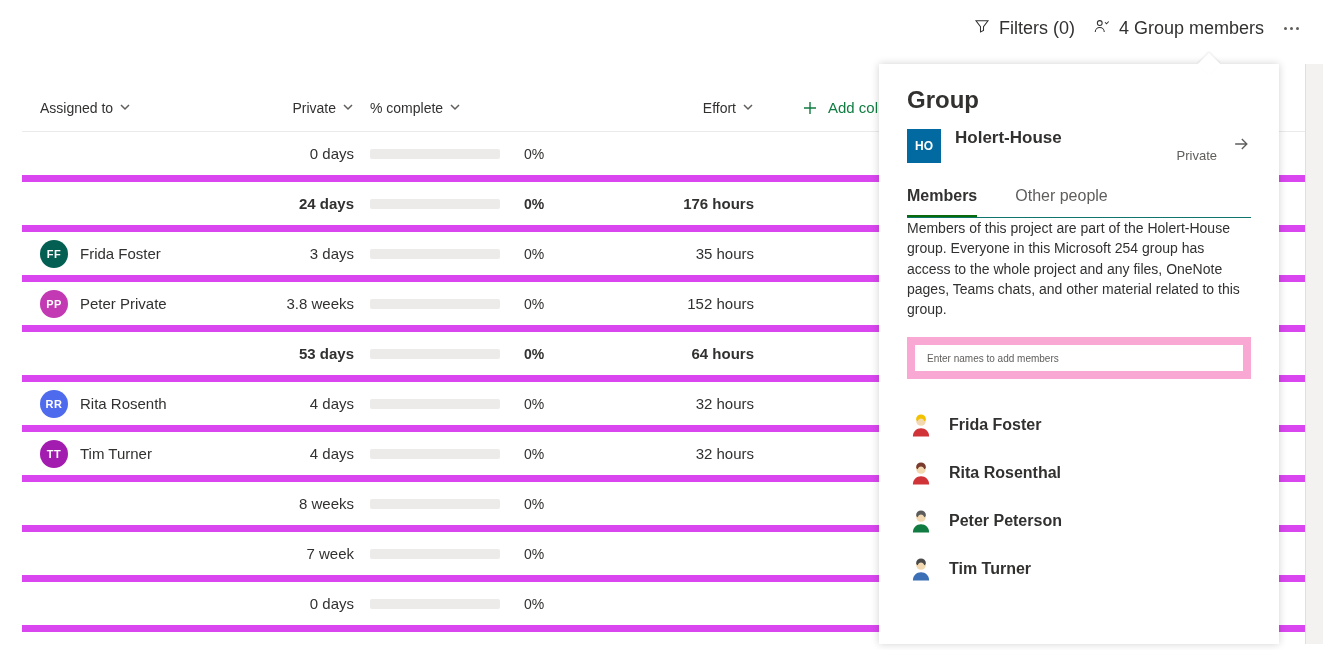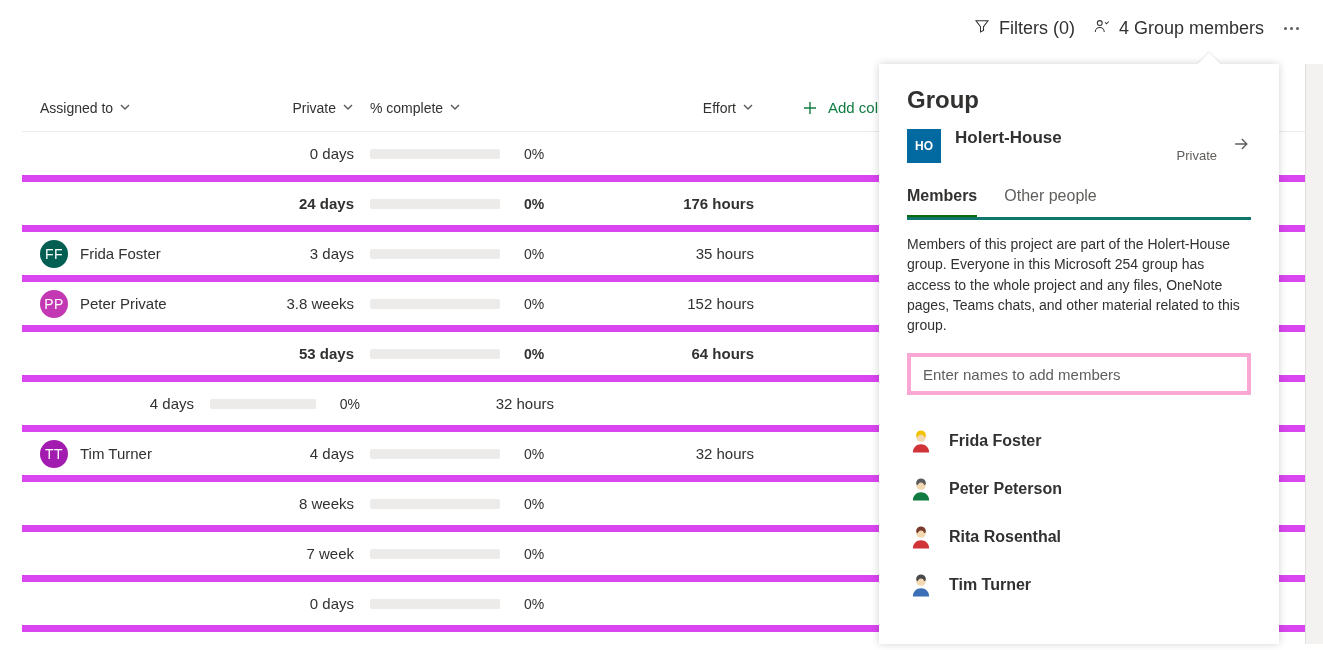--- a/index.html
+++ b/index.html
@@ -80,22 +80,22 @@
   .header-cell.right  { justify-content: flex-end; padding-right: 6px; }
 
   .cell { display: flex; align-items: center; }
   .cell.right { justify-content: flex-end; padding-right: 6px; font-size: 15px; }
   .cell.bold { font-weight: 600; }
 
   .avatar {
     width: 28px; height: 28px;
     border-radius: 50%;
     color: #fff;
-    font-size: 14px;
-    font-weight: 400;
+    font-size: 11px;
+    font-weight: 700;
     display: flex;
     align-items: center;
     justify-content: center;
     letter-spacing: 0.5px;
     flex: none;
   }
   .assignee-name {
     margin-left: 12px;
     font-size: 15px;
     white-space: nowrap;
@@ -174,23 +174,22 @@
     justify-content: center;
   }
   .group-header .names { flex: 1 1 auto; }
   .group-name { font-size: 17px; font-weight: 600; }
   .group-privacy { font-size: 13px; color: #605e5c; text-align: right; }
   .group-arrow { color: #605e5c; cursor: pointer; }
   .group-arrow svg { width: 20px; height: 20px; }
 
   .tabs {
     display: flex;
-    gap: 27px;
-    border-bottom: 3px solid #0f766e;
-    margin-bottom: 14px;
+    gap: 38px;
+    border-bottom: 1px solid #0f766e;
   }
   .tab {
     font-size: 16px;
     padding: 6px 0 10px 0;
     color: #605e5c;
     cursor: pointer;
     border-bottom: 2px solid transparent;
   }
   .tab.active {
     color: #323130;
@@ -201,23 +200,23 @@
   .panel-desc {
     font-size: 14px;
     color: #323130;
     line-height: 1.45;
     margin-bottom: 18px;
   }
 
   .add-input {
     width: 100%;
     height: 42px;
-    border: 4px solid #f9a8d4;
+    border: 8px solid #f9a8d4;
     padding: 8px 12px;
-    font-size: 15px;
+    font-size: 10px;
     outline: none;
     margin-bottom: 22px;
   }
   .add-input::placeholder { color: #605e5c; }
 
   .member-row {
     display: flex;
     align-items: center;
     gap: 14px;
     height: 48px;
@@ -367,20 +366,24 @@
         <div class="cell right bold">53 days</div>
         <div class="cell" style="gap: 24px; padding-left: 10px;">
           <div class="progress"></div>
           <span style="font-weight: 600;">0%</span>
         </div>
         <div class="cell right bold">64 hours</div>
         <div></div>
       </div>
       <div class="row">
         <div></div>
+        <div class="cell">
+          <div class="avatar" style="background: rgb(79, 107, 237);">RR</div>
+          <span class="assignee-name">Rita Rosenth</span>
+        </div>
         <div class="cell right">4 days</div>
         <div class="cell" style="gap: 24px; padding-left: 10px;">
           <div class="progress"></div>
           <span>0%</span>
         </div>
         <div class="cell right">32 hours</div>
         <div></div>
       </div>
       <div class="row">
         <div></div>
@@ -467,35 +470,35 @@
               <path d="M10 9a6 6 0 0 1 12 0c0 1-1 2-2 2.5-.5-2-2-3.5-4-3.5s-3.5 1.5-4 3.5c-1-.5-2-1.5-2-2.5z" fill="#f2c200"></path>
               <path d="M6 30c0-6 4.5-10 10-10s10 4 10 10z" fill="#d13438"></path>
             </svg>
           </div>
           <div class="member-name">Frida Foster</div>
         </div>
         <div class="member-row">
           <div class="member-avatar">
             <svg viewBox="0 0 32 32">
               <circle cx="16" cy="11" r="6" fill="#f3d9b1"></circle>
+              <path d="M10 9a6 6 0 0 1 12 0c0 1-1 2-2 2.5-.5-2-2-3.5-4-3.5s-3.5 1.5-4 3.5c-1-.5-2-1.5-2-2.5z" fill="#7a3b2e"></path>
+              <path d="M6 30c0-6 4.5-10 10-10s10 4 10 10z" fill="#d13438"></path>
+            </svg>
+          </div>
+          <div class="member-name">Rita Rosenthal</div>
+        </div>
+        <div class="member-row">
+          <div class="member-avatar">
+            <svg viewBox="0 0 32 32">
+              <circle cx="16" cy="11" r="6" fill="#f3d9b1"></circle>
               <path d="M10 9a6 6 0 0 1 12 0c0 1-1 2-2 2.5-.5-2-2-3.5-4-3.5s-3.5 1.5-4 3.5c-1-.5-2-1.5-2-2.5z" fill="#5b5b5b"></path>
               <path d="M6 30c0-6 4.5-10 10-10s10 4 10 10z" fill="#107c41"></path>
             </svg>
           </div>
           <div class="member-name">Peter Peterson</div>
-        </div>
-        <div class="member-row">
-          <div class="member-avatar">
-            <svg viewBox="0 0 32 32">
-              <circle cx="16" cy="11" r="6" fill="#f3d9b1"></circle>
-              <path d="M10 9a6 6 0 0 1 12 0c0 1-1 2-2 2.5-.5-2-2-3.5-4-3.5s-3.5 1.5-4 3.5c-1-.5-2-1.5-2-2.5z" fill="#7a3b2e"></path>
-              <path d="M6 30c0-6 4.5-10 10-10s10 4 10 10z" fill="#d13438"></path>
-            </svg>
-          </div>
-          <div class="member-name">Rita Rosenthal</div>
         </div>
         <div class="member-row">
           <div class="member-avatar">
             <svg viewBox="0 0 32 32">
               <circle cx="16" cy="11" r="6" fill="#f3d9b1"></circle>
               <path d="M10 9a6 6 0 0 1 12 0c0 1-1 2-2 2.5-.5-2-2-3.5-4-3.5s-3.5 1.5-4 3.5c-1-.5-2-1.5-2-2.5z" fill="#4a4a4a"></path>
               <path d="M6 30c0-6 4.5-10 10-10s10 4 10 10z" fill="#3b6fb6"></path>
             </svg>
           </div>
           <div class="member-name">Tim Turner</div>

